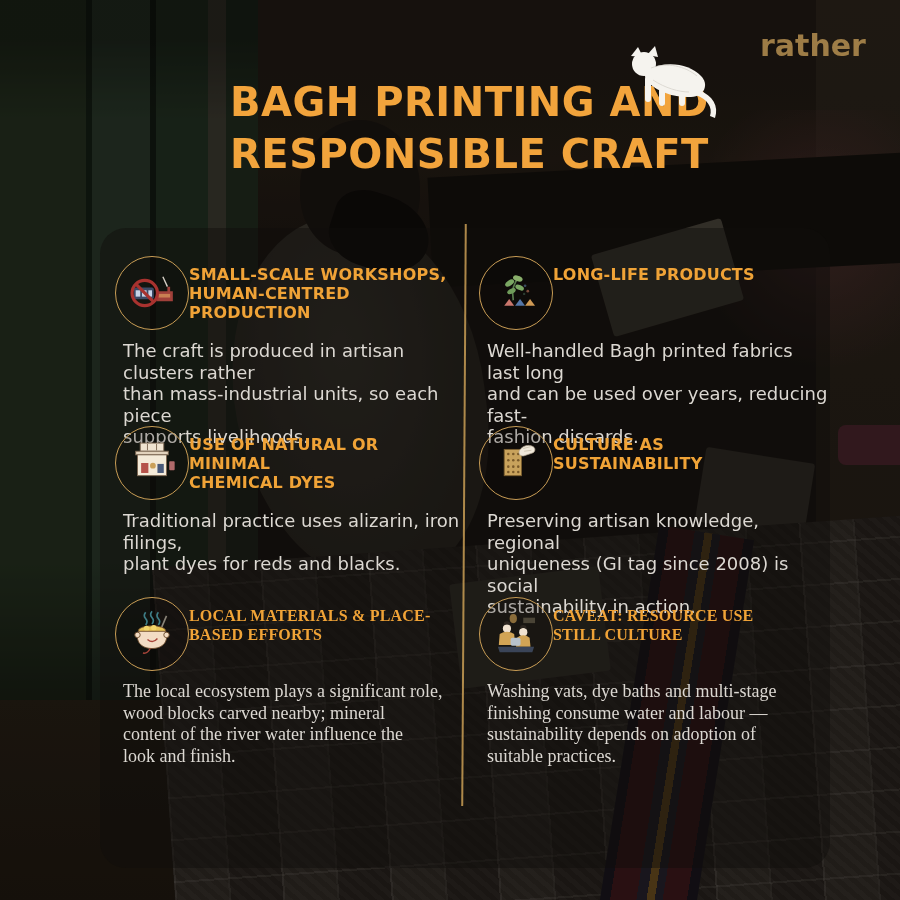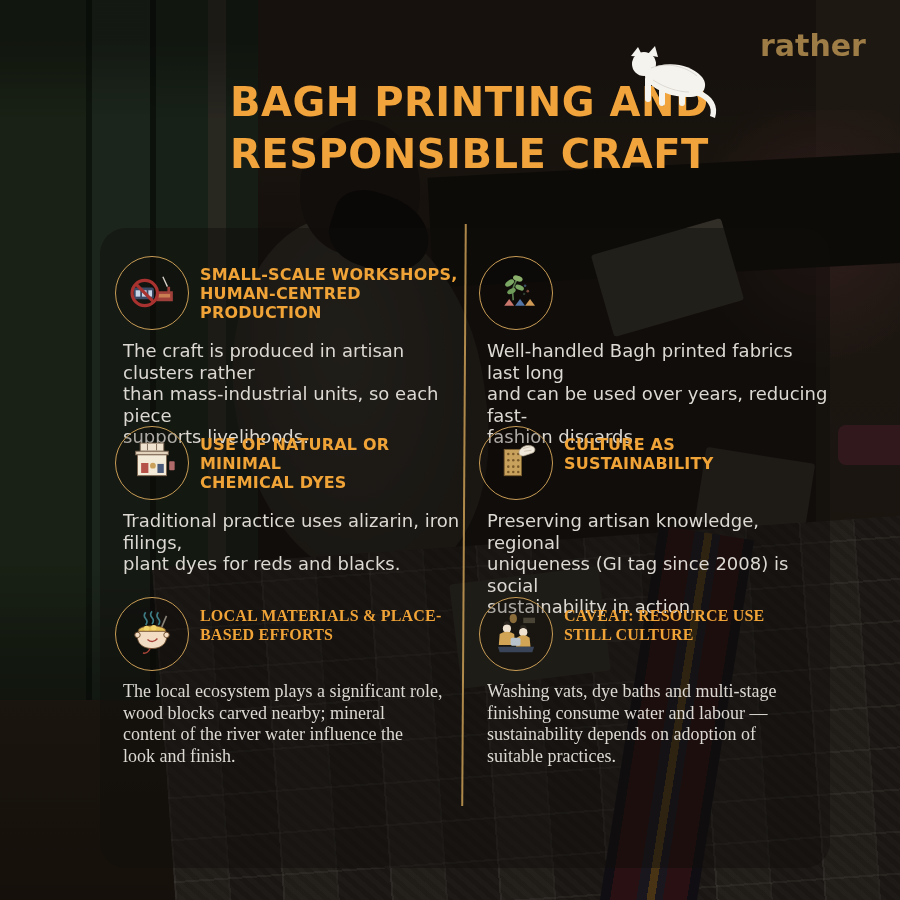--- a/index.html
+++ b/index.html
@@ -73,21 +73,21 @@
   }
   
   .divider{position:absolute;left:463px;top:224px;width:2px;height:582px;background:rgba(201,157,85,.85);transform:rotate(.35deg);}
   
   .section{position:absolute;width:350px;}
   .col-left{left:115px;}
   .col-right{left:479px;}
   .row-1{top:256px;}
   .row-2{top:426px;}
   .row-3{top:597px;font-family:Liberation Serif, serif;}
-  .sec-head{display:flex;align-items:flex-start;gap:11px;}
+  .sec-head{display:flex;align-items:flex-start;}
   .icon-wrap{
     width:74px;height:74px;flex:0 0 auto;border:1.6px solid #C99D55;border-radius:50%;
     display:flex;align-items:center;justify-content:center;background:rgba(8,6,5,.22);
     box-sizing:border-box;
   }
   .icon-wrap svg{width:58px;height:58px;}
   .sec-title{
     padding-top:9px;color:#F0A337;font-weight:bold;font-size:16px;line-height:1.2;
     letter-spacing:.2px;white-space:pre-line;
   }
@@ -179,20 +179,21 @@
           <ellipse cx="27" cy="30" rx="5" ry="2.7" fill="#6f9b5a" transform="rotate(-24 27 30)"></ellipse>
           <ellipse cx="36" cy="26" rx="5" ry="2.7" fill="#7aa763" transform="rotate(24 36 26)"></ellipse>
           <circle cx="42" cy="24" r="1.5" fill="#3c4c62"></circle>
           <circle cx="45" cy="30" r="1.5" fill="#7a4a3a"></circle>
           <circle cx="41" cy="33" r="1.3" fill="#2c3c30"></circle>
           <path d="M19 46 l5.5 -7.5 5.5 7.5 z" fill="#c9766c"></path>
           <path d="M31 46 l5.5 -7.5 5.5 7.5 z" fill="#5577a8"></path>
           <path d="M42 46 l5.5 -7.5 5.5 7.5 z" fill="#cf9a55"></path>
         </svg>
       </div>
+      <div class="sec-title">LONG-LIFE PRODUCTS</div>
     </div>
     <div class="sec-body">Well-handled Bagh printed fabrics last long
 and can be used over years, reducing fast-
 fashion discards.</div>
   </div>
 
   <div class="section col-left row-2">
     <div class="sec-head">
       <div class="icon-wrap">
         <svg viewBox="0 0 64 64">

